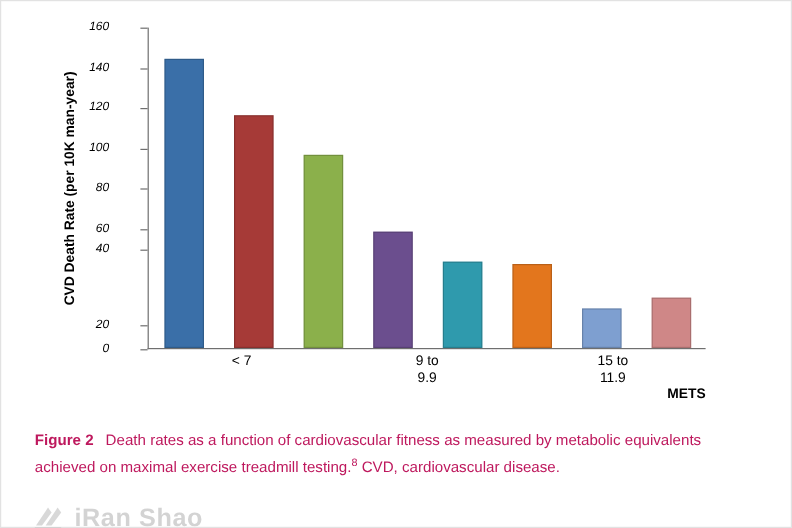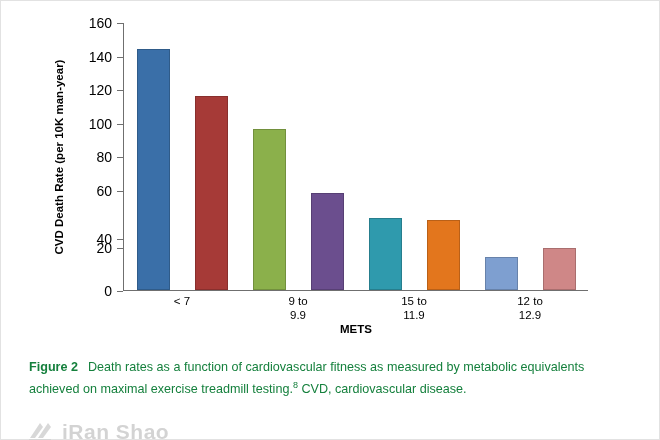--- a/index.html
+++ b/index.html
@@ -67,25 +67,26 @@
     position: absolute;
     left: -6px;
     width: 6px;
     height: 1px;
     background: #6f6f6f;
   }
   .y-tick-label {
     position: absolute;
     right: 100%;
     top: -8px;
-    margin-right: 5px;
-    font-size: 14px;
+    margin-right: 26px;
+    font-size: 10px;
     color: #000;
     white-space: nowrap;
     line-height: 16px;
+    font-style: italic;
   }
   .y-axis-title {
     position: absolute;
     left: 52px;
     top: 22px;
     width: 268px;
     height: 16px;
     transform: rotate(-90deg);
     transform-origin: 0 0;
     translate: 0 268px;
@@ -129,34 +130,34 @@
     text-align: center;
     font-size: 11.5px;
     line-height: 14px;
     color: #000;
   }
   .x-axis-title {
     position: absolute;
     left: 123px;
     top: 322px;
     width: 464px;
-    text-align: center;
+    text-align: right;
     font-size: 11.5px;
     font-weight: bold;
   }
 
   
   #caption {
     position: absolute;
     left: 28px;
     top: 358px;
     width: 608px;
     font-size: 12.6px;
     line-height: 17.5px;
-    color: #15803d;
+    color: #be185d;
   }
   #caption .cap-label {
     font-weight: bold;
   }
   #caption .cap-gap {
     display: inline-block;
     width: 10px;
   }
   sup {
     font-size: 9px;
@@ -194,24 +195,24 @@
 
     <div class="y-axis-title">CVD Death Rate (per 10K man-year)</div>
 
     <div class="plot-wrap">
       <div class="y-axis-line"></div>
       <div class="x-axis-line"></div>
       <div class="y-ticks" id="y-ticks">
           <div class="y-tick" style="top: 268px;">
             <span class="y-tick-label">0</span>
           </div>
-          <div class="y-tick" style="top: 225px;">
+          <div class="y-tick" style="top: 248px;">
             <span class="y-tick-label">20</span>
           </div>
-          <div class="y-tick" style="top: 216px;">
+          <div class="y-tick" style="top: 185px;">
             <span class="y-tick-label">40</span>
           </div>
           <div class="y-tick" style="top: 167.5px;">
             <span class="y-tick-label">60</span>
           </div>
           <div class="y-tick" style="top: 134px;">
             <span class="y-tick-label">80</span>
           </div>
           <div class="y-tick" style="top: 100.5px;">
             <span class="y-tick-label">100</span>
@@ -258,24 +259,20 @@
         <div class="x-label">
           <div>&lt; 7</div>
         </div>
         <div class="x-label">
           <div>9 to</div>
           <div>9.9</div>
         </div>
         <div class="x-label">
           <div>15 to</div>
           <div>11.9</div>
-        </div>
-        <div class="x-label">
-          <div>12 to</div>
-          <div>12.9</div>
         </div>
       </div>
     <div class="x-axis-title">METS</div>
   </div>
 
   <div id="caption">
     <span class="cap-label">Figure 2</span><span class="cap-gap"></span><span>Death rates as a function of cardiovascular fitness as measured by metabolic equivalents achieved on maximal exercise treadmill testing.</span><sup>8</sup><span> CVD, cardiovascular disease.</span>
   </div>
 
   <div id="watermark">

